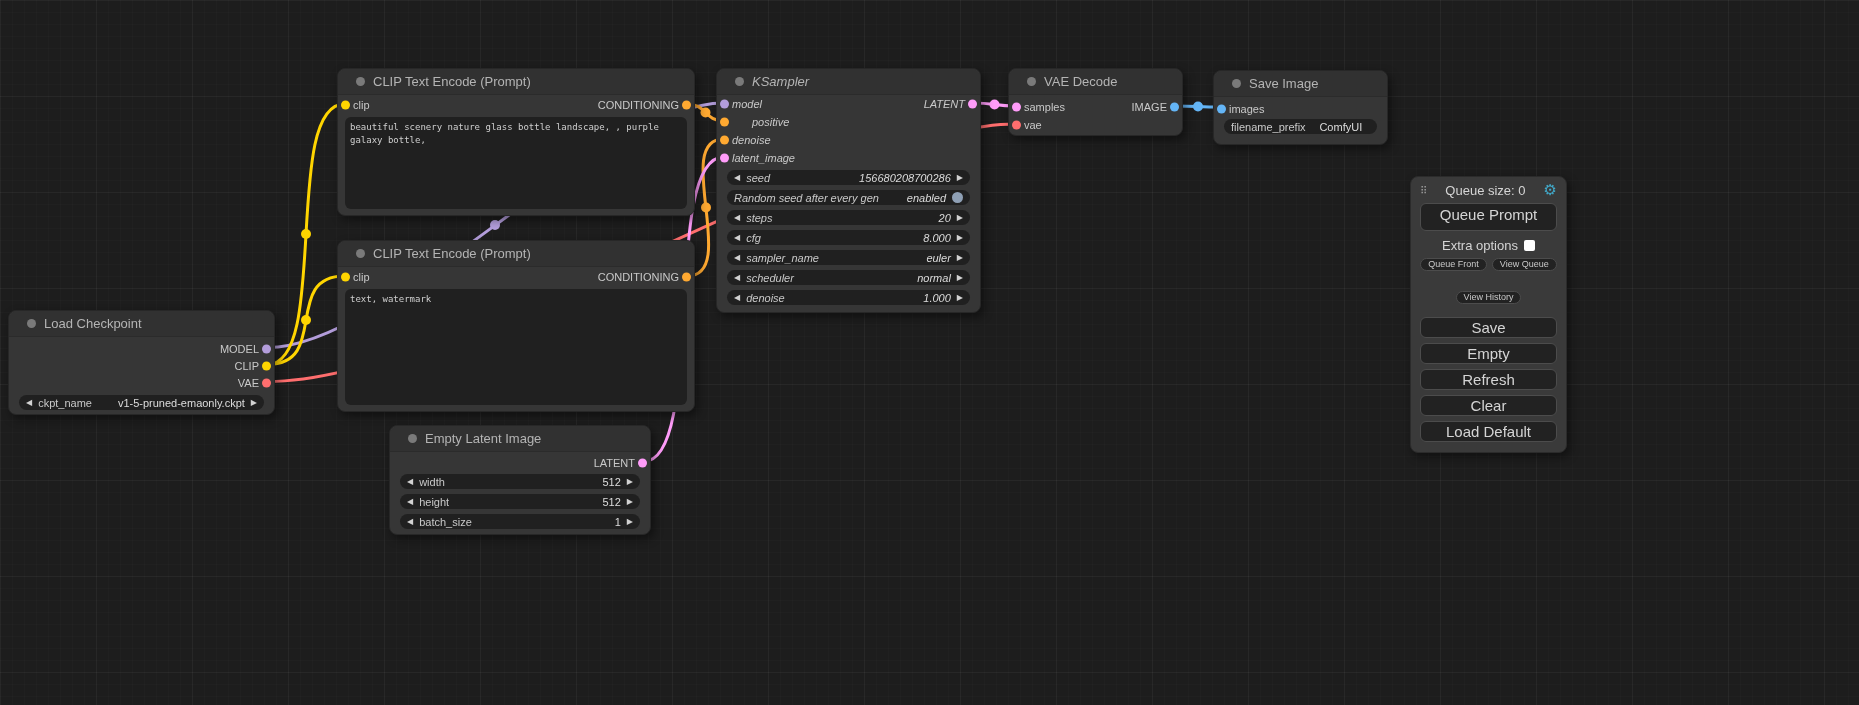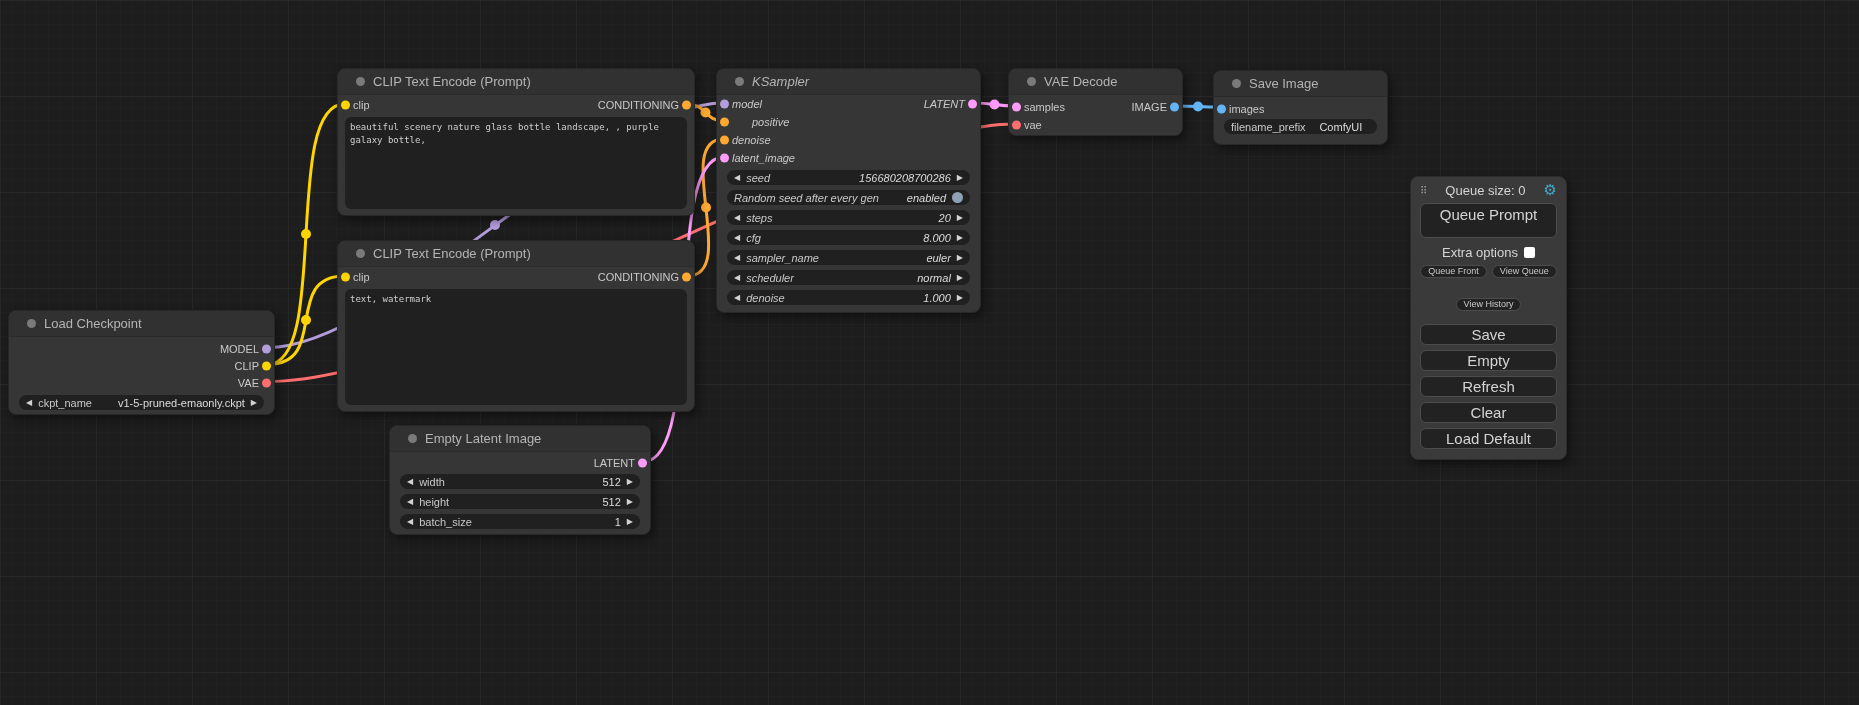--- a/index.html
+++ b/index.html
@@ -73,21 +73,21 @@
   }
   .qp-header { display:flex; align-items:center; margin-bottom:5px; }
   .qp-drag { font-family:"DejaVu Sans", sans-serif; font-size:10px; color:#9a9a9a; cursor:grab; }
   .qp-size { flex:1; text-align:center; color:#d5d5d5; font-size:13px; }
   .qp-gear { font-family:"DejaVu Sans", sans-serif; font-size:15px; cursor:pointer; line-height:1; }
 
   .qp-btn {
     background:#222222; border:1px solid #4c4c4c; color:#d5d5d5;
     border-radius:6px; text-align:center; cursor:pointer; width:100%;
   }
-  .qp-btn.prompt { height:35px; font-size:15px; line-height:21px; margin-bottom:7px; }
+  .qp-btn.prompt { height:28px; font-size:15px; line-height:21px; margin-bottom:7px; }
   .qp-btn.big    { height:21px; font-size:15px; line-height:19px; margin-bottom:5px; }
 
   .qp-extra { display:flex; align-items:center; justify-content:center; gap:6px;
               color:#d5d5d5; font-size:13px; margin-bottom:5px; }
   .qp-checkbox { width:11px; height:11px; background:#ffffff; border-radius:2px; cursor:pointer; }
 
   .qp-smallrow { display:flex; justify-content:center; gap:5px; margin-bottom:20px; }
   .qp-btn.small {
     width:auto; height:13px; font-size:9px; line-height:11px;
     border-radius:8px; padding:0 7px; color:#c9c9c9;

